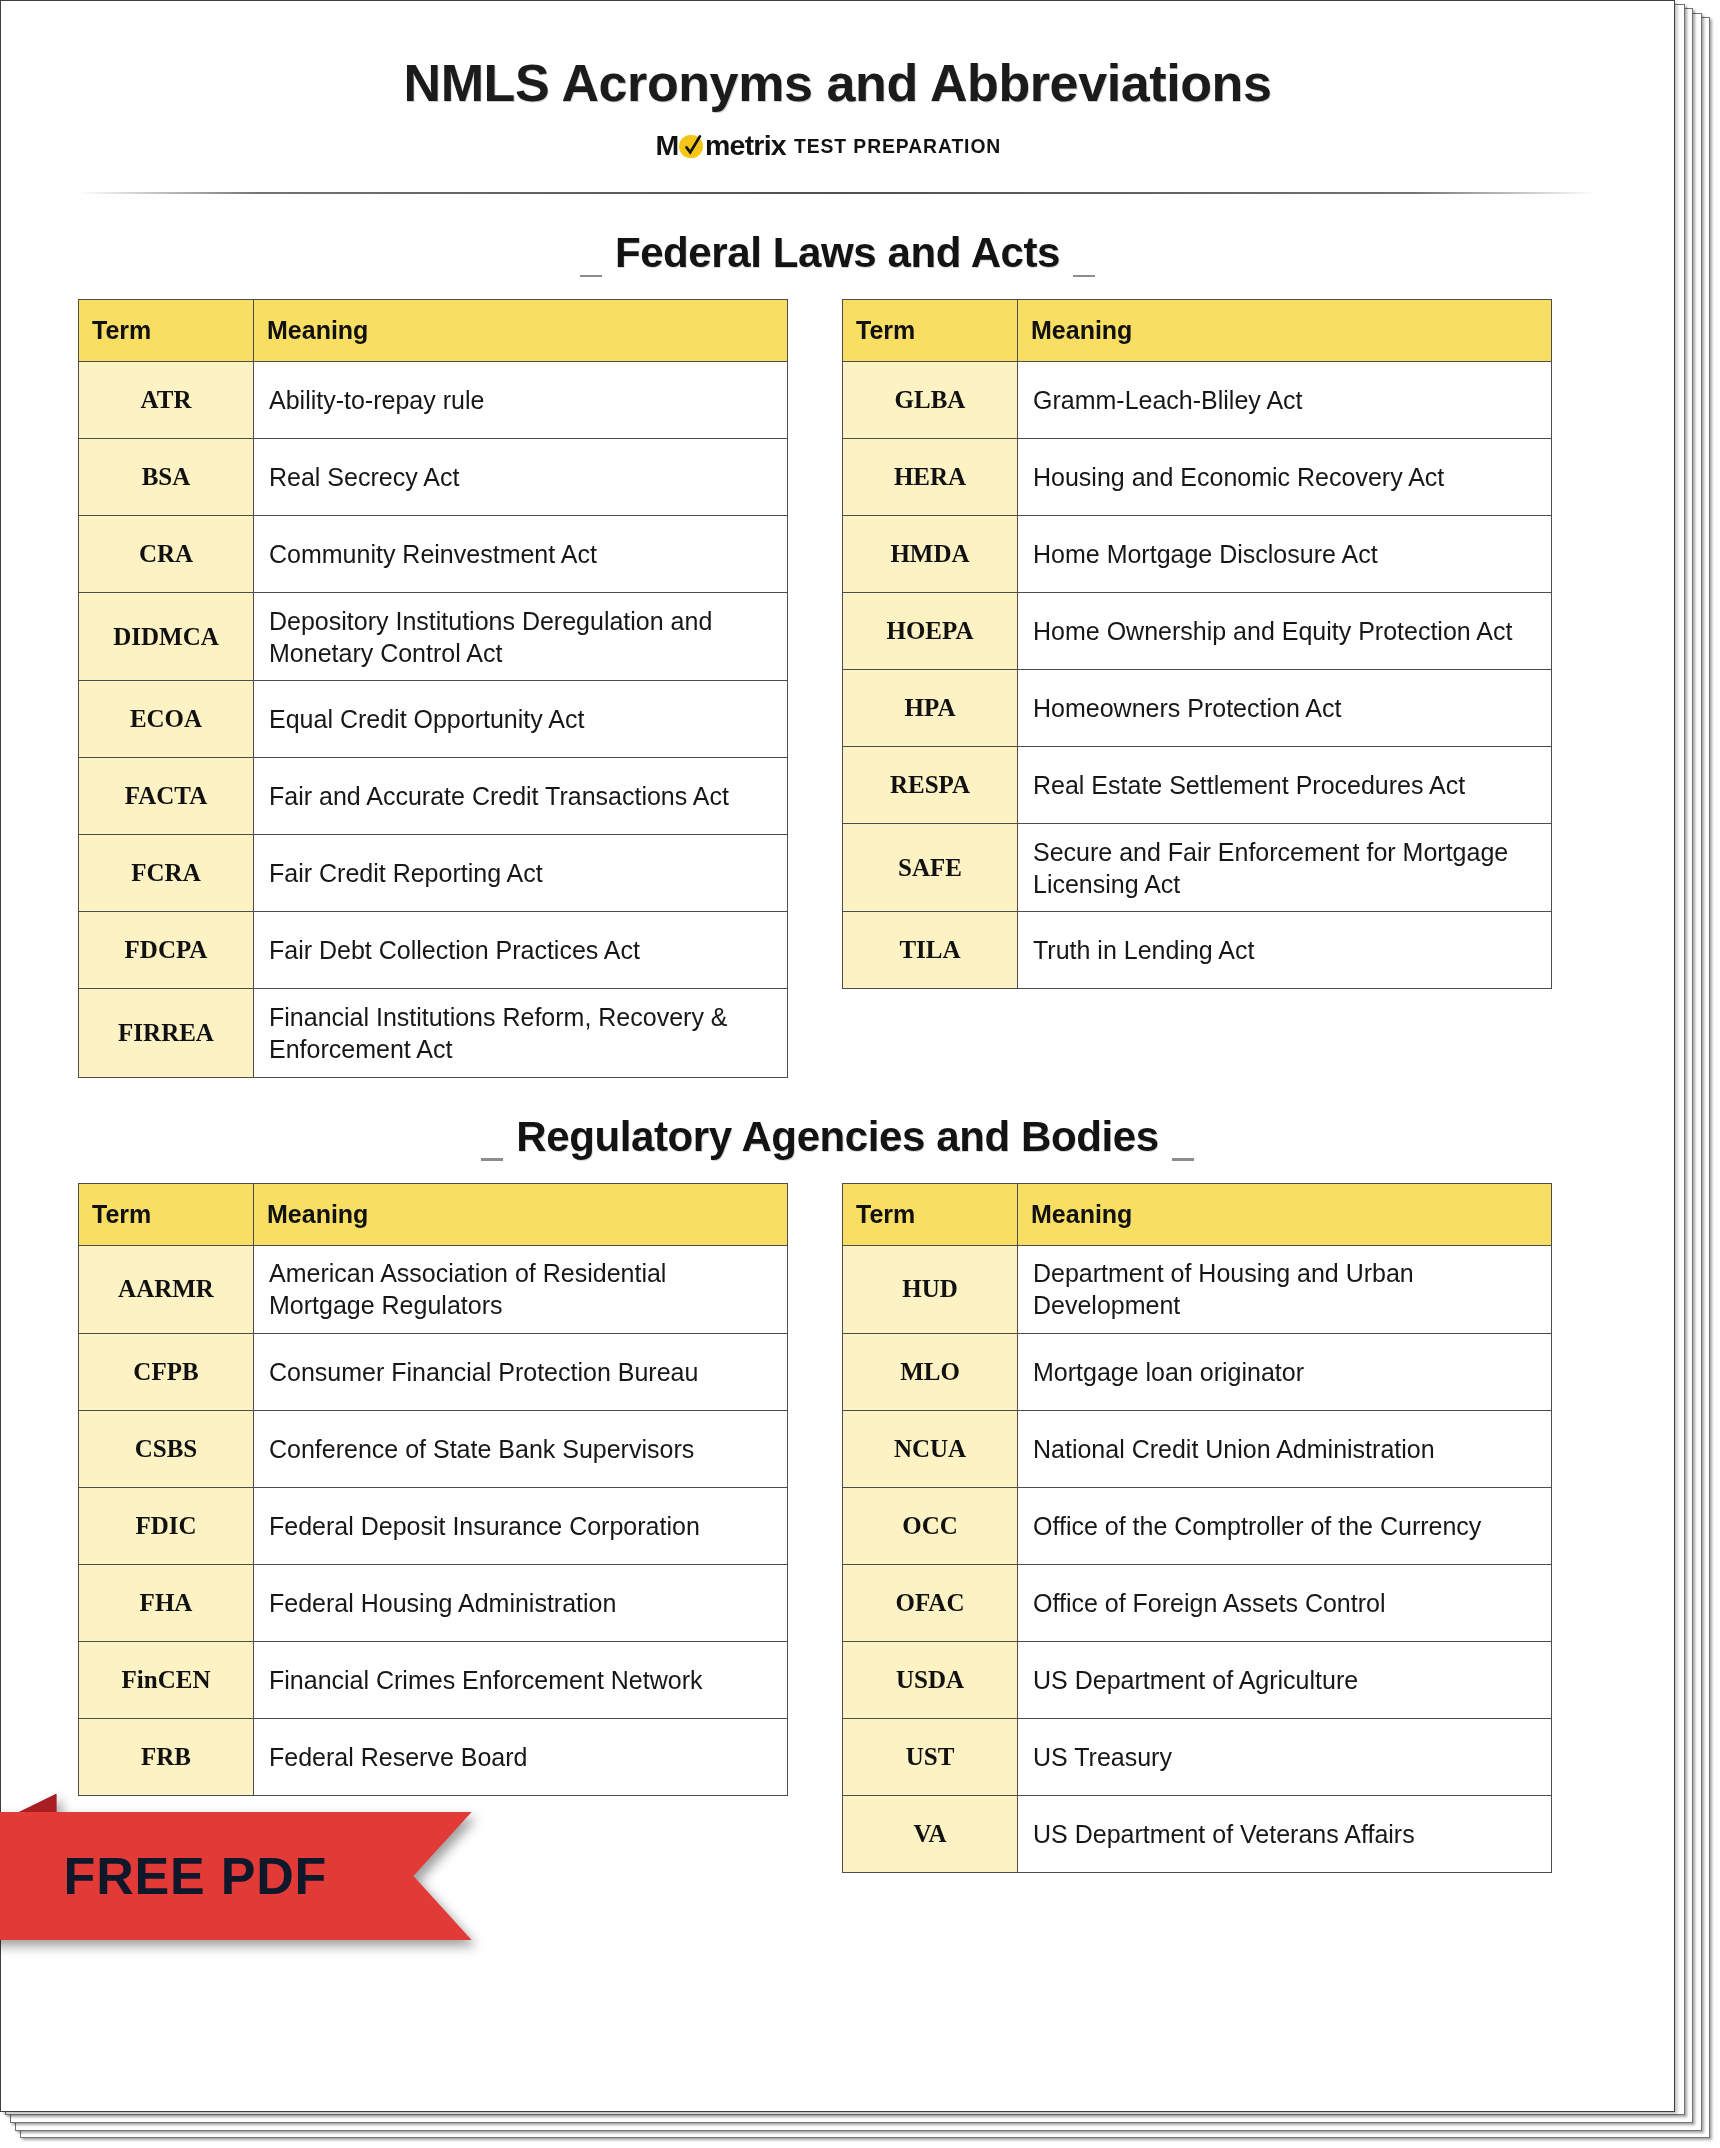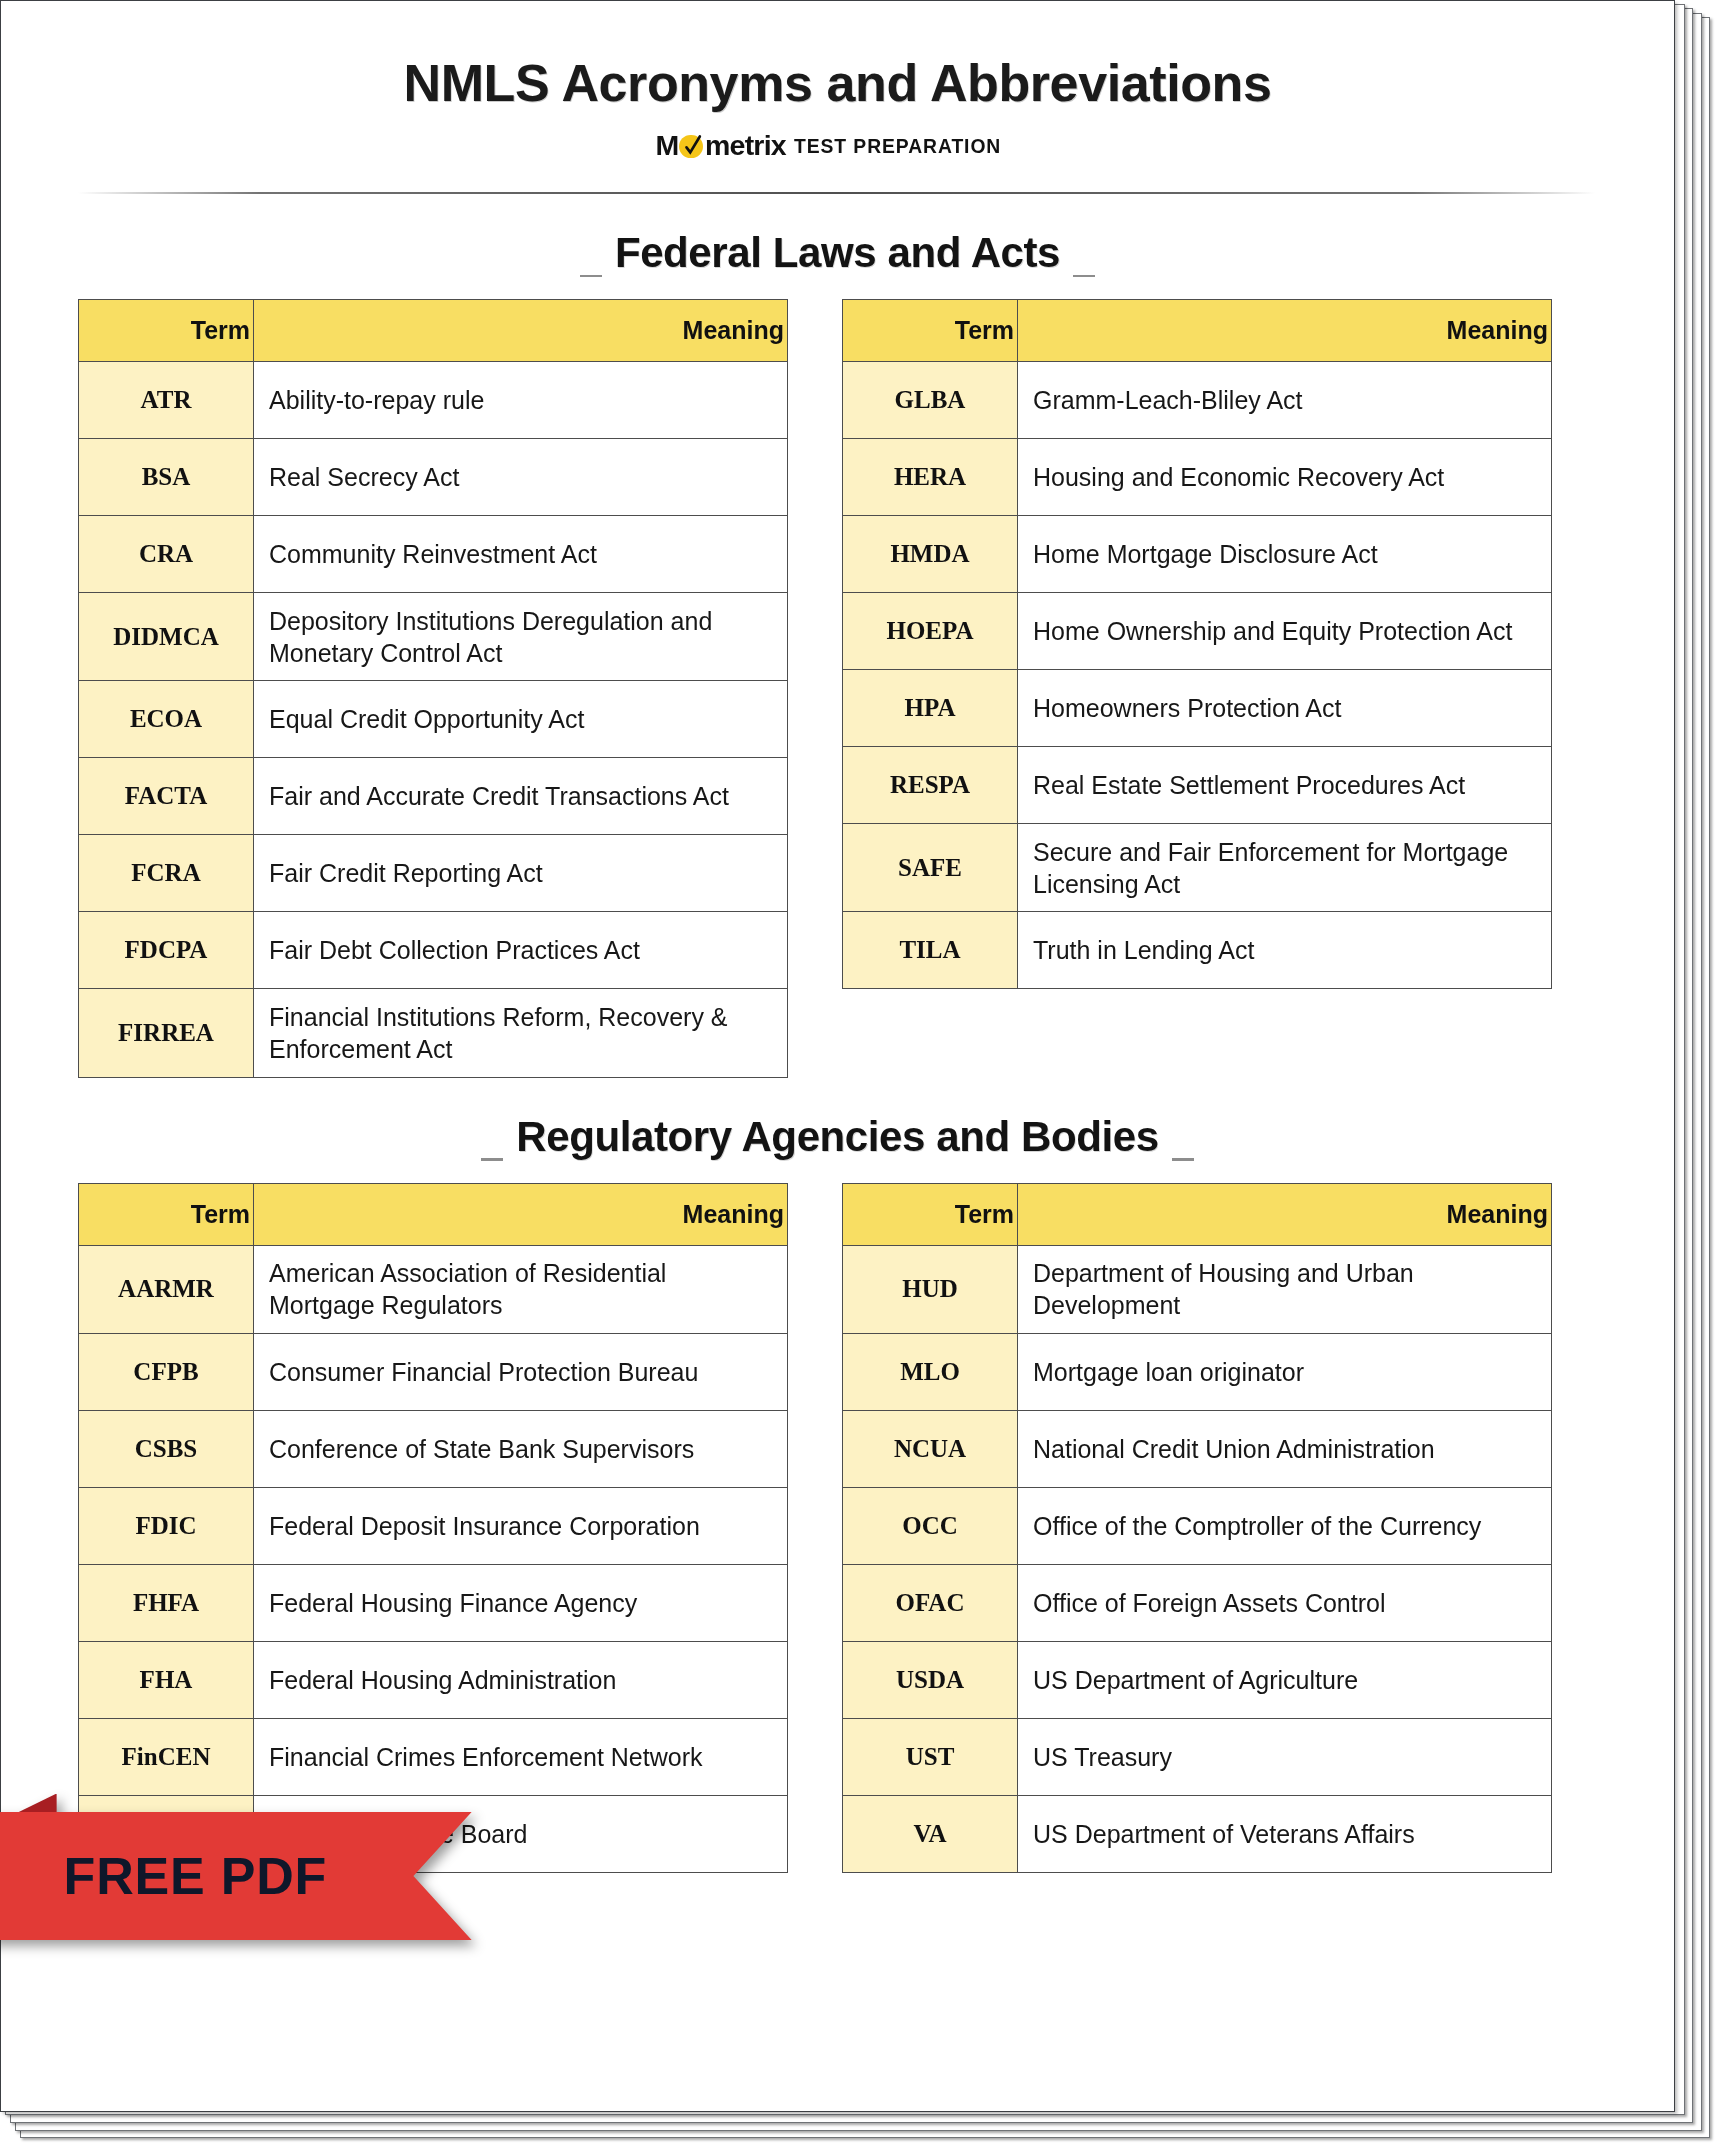--- a/index.html
+++ b/index.html
@@ -154,23 +154,23 @@
   }
   table.acr th, table.acr td {
     border: 1.3px solid #4d4d4d;
     vertical-align: middle;
   }
   table.acr thead th {
     background: #F8DE63;
     font-size: 25px;
     font-weight: bold;
     color: #111111;
-    text-align: right;
+    text-align: left;
     height: 62px;
-    padding: 0 3px;
+    padding: 0 13px;
     font-family: "Liberation Sans", sans-serif;
   }
   table.acr col.c-term  { width: 175px; }
   table.acr col.c-mean  { width: 534px; }
 
   table.acr td.term {
     background: #FDF2C4;
     font-size: 25px;
     font-weight: bold;
     color: #111111;
@@ -396,24 +396,20 @@
                 </tr>
                 <tr>
                   <td class="term">CSBS</td>
                   <td class="meaning">Conference of State Bank Supervisors</td>
                 </tr>
                 <tr>
                   <td class="term">FDIC</td>
                   <td class="meaning">Federal Deposit Insurance Corporation</td>
                 </tr>
                 <tr>
-                  <td class="term">FHFA</td>
-                  <td class="meaning">Federal Housing Finance Agency</td>
-                </tr>
-                <tr>
                   <td class="term">FHA</td>
                   <td class="meaning">Federal Housing Administration</td>
                 </tr>
                 <tr>
                   <td class="term">FinCEN</td>
                   <td class="meaning">Financial Crimes Enforcement Network</td>
                 </tr>
                 <tr>
                   <td class="term">FRB</td>
                   <td class="meaning">Federal Reserve Board</td>

